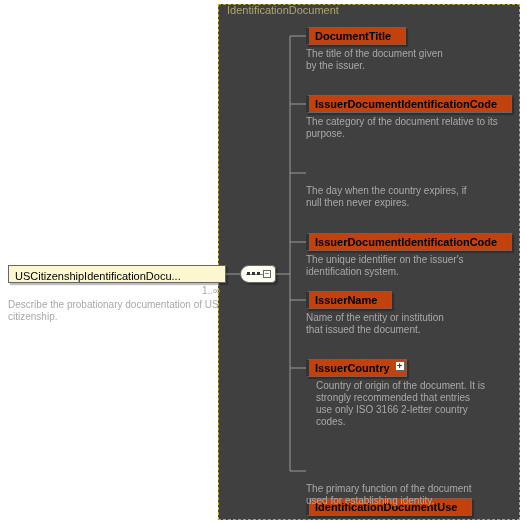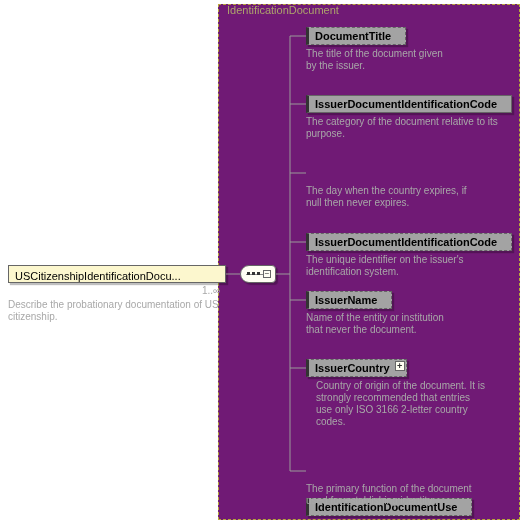--- a/index.html
+++ b/index.html
@@ -14,21 +14,21 @@
     position: relative;
     width: 527px;
     height: 523px;
     overflow: hidden;
   }
 
   
   .group-box {
     position: absolute;
     border: 1px dashed #b8a838;
-    background: #701a75;
+    background: #404040;
     box-sizing: border-box;
   }
   .group-title {
     position: absolute;
     top: -1px;
     left: 8px;
     font-weight: normal;
     color: #ada36c;
     font-size: 11px;
   }
@@ -56,21 +56,21 @@
   .desc-text {
     position: absolute;
     color: #a8a8a8;
     font-size: 10px;
     line-height: 12px;
   }
 
   
   .child-box {
     position: absolute;
-    background: #a3a3a3;
+    background: #c2410c;
     border-top: 1px solid #666;
     border-bottom: 1px solid #666;
     border-right: 1px solid #666;
     border-left: 3px solid #333;
     box-shadow: 2px 2px 1px rgba(0,0,0,0.25);
     box-sizing: border-box;
     padding: 2px 14px 2px 6px;
     font-weight: bold;
     font-size: 11px;
     color: #000;
@@ -202,21 +202,21 @@
   <div class="desc-text" style="left:306px; top:185px; width:175px;">The day when the country expires, if null then never expires.</div>
 
   <div class="child-box optional" style="left:306px; top:233px; height:18px;text-align:right;">
     <span>IssuerDocumentIdentificationCode</span>
   </div>
   <div class="desc-text" style="left:306px; top:254px; width:190px;">The unique identifier on the issuer's identification system.</div>
 
   <div class="child-box optional" style="left:306px; top:291px; height:18px;">
     <span>IssuerName</span>
   </div>
-  <div class="desc-text" style="left:306px; top:312px; width:150px;">Name of the entity or institution that never the document.</div>
+  <div class="desc-text" style="left:306px; top:312px; width:150px;">Name of the entity or institution that issued the document.</div>
 
   <div class="child-box optional" style="left:306px; top:359px; height:18px; padding-right:16px;">
     <span>IssuerCountry</span>
     <div class="plus-tab">+</div>
   </div>
   <div class="desc-text" style="left:306px; top:380px; width:170px;margin-left:10px;">Country of origin of the document. It is strongly recommended that entries use only ISO 3166 2-letter country codes.</div>
 
   <div class="child-box optional" style="left:306px; top:458px; height:18px;margin-top:40px;">
     <span>IdentificationDocumentUse</span>
   </div>

